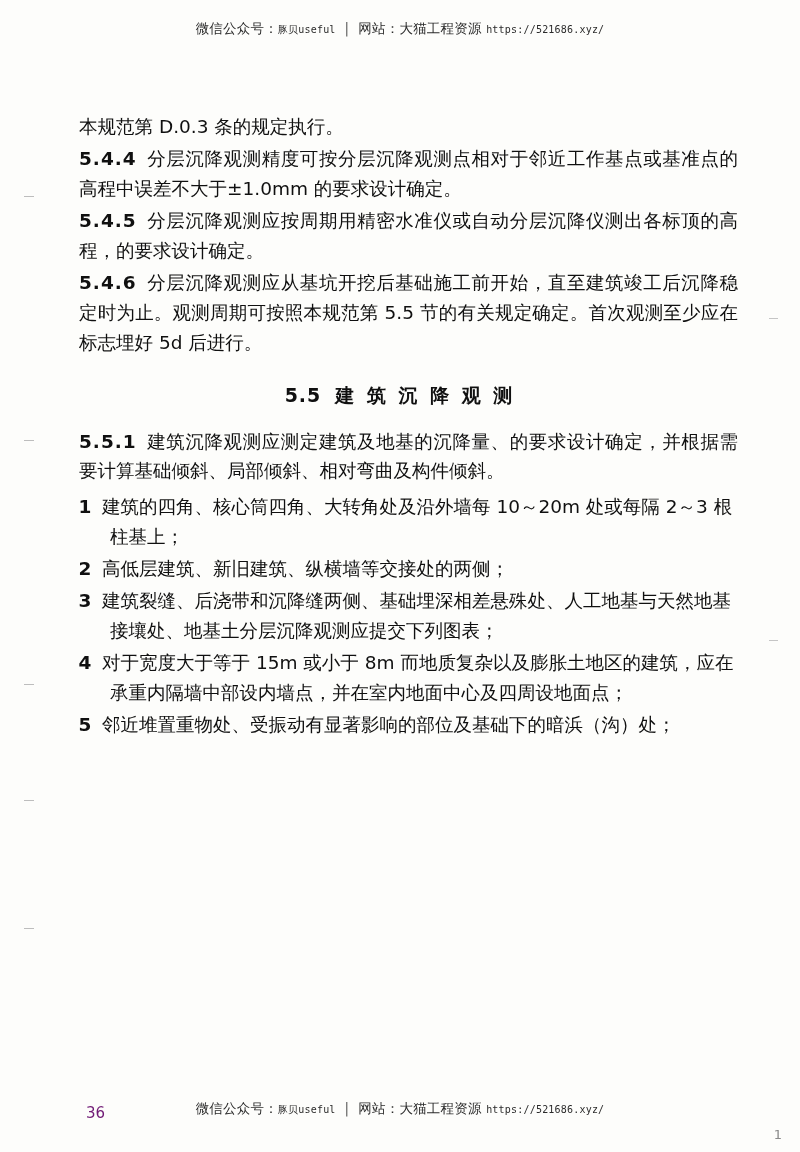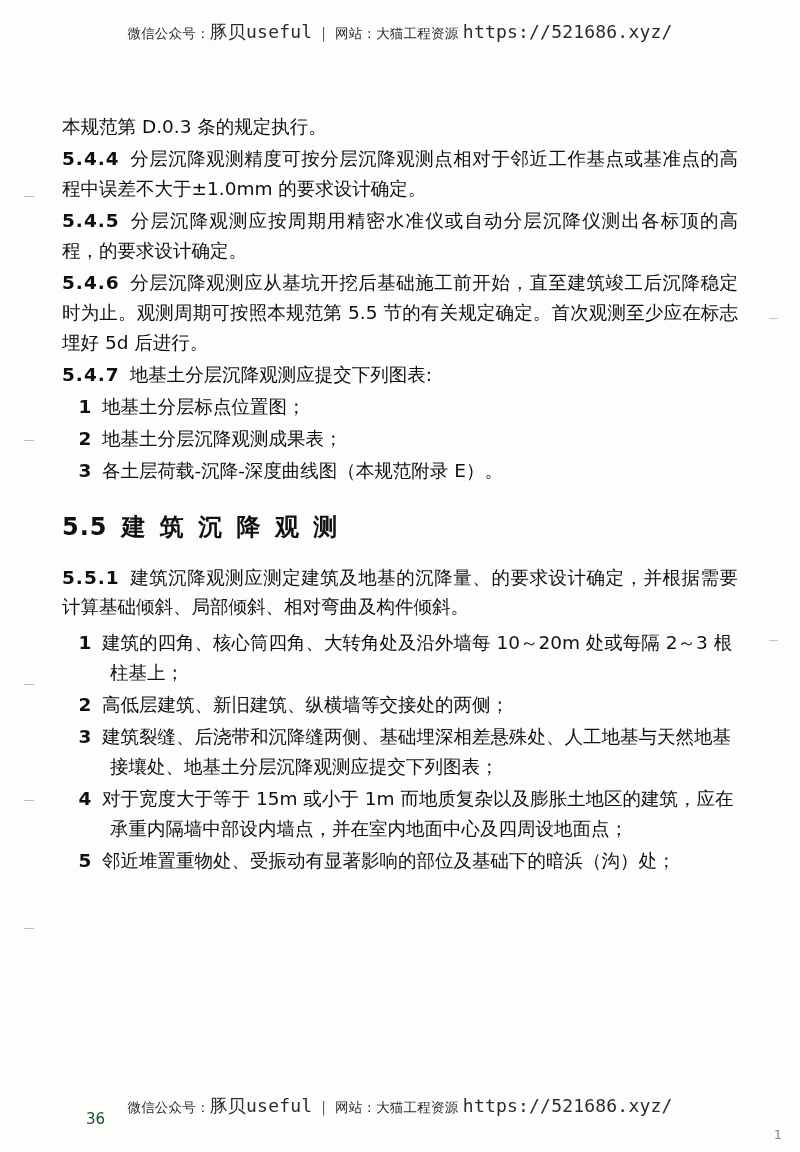--- a/index.html
+++ b/index.html
@@ -30,45 +30,45 @@
     color: #2b2b2b;
     letter-spacing: 0.2px;
     white-space: nowrap;
   }
   .watermark .sep {
     display: inline-block;
     padding: 0 9px;
     color: #5a5a5a;
   }
   .watermark .wm-label { font-family: Liberation Sans, sans-serif; }
-  .watermark .wm-mono { font-family: "DejaVu Sans Mono", monospace; font-size: 18px; }
+  .watermark .wm-mono { font-family: "DejaVu Sans Mono", monospace; font-size: 10px; }
   #header-watermark { top: 20px; }
   #footer-watermark { bottom: 34px; }
 
   .page-number {
     position: absolute;
     left: 86px;
-    bottom: 24px;
+    bottom: 30px;
     font-family: "DejaVu Sans", sans-serif;
     font-size: 15px;
-    color: #14532d;
+    color: #701a75;
   }
 
   .content {
     position: absolute;
     left: 62px;
     right: 62px;
     top: 112px;
     font-size: 18.5px;
     line-height: 1.62;
     color: #101010;
   }
 
   p.body-line {
-    margin: 0 0 2px 0;
+    margin: 0 0 2px 17px;
     text-align: justify;
     text-justify: inter-ideograph;
   }
   .para {
     margin: 0 0 2px 0;
   }
   .para p:last-child { margin-bottom: 0; }
 
   .clause {
     display: inline;
@@ -86,21 +86,22 @@
     margin: 0 0 2px 0;
     padding-left: 48px;
     text-indent: 0;
   }
   .sub-item .num-item {
     margin-left: -42px;
     width: 34px;
   }
 
   h2.section-title {
-    font-size: 24px;
+    text-align: center;
+    font-size: 19px;
     font-weight: bold;
     margin: 22px 0 16px 0;
     letter-spacing: 3px;
   }
   h2.section-title .sec-no { letter-spacing: 1px; padding-right: 14px; }
 
   .gap-sm { height: 4px; }
 
   
   .tick {
@@ -158,42 +159,36 @@
     </div>
 
     <div class="para">
       <p class="body-line"><span class="clause">5.4.5</span><span>分层沉降观测应按周期用精密水准仪或自动分层沉降仪测出各标顶的高程，的要求设计确定。</span></p>
     </div>
 
     <div class="para">
       <p class="body-line"><span class="clause">5.4.6</span><span>分层沉降观测应从基坑开挖后基础施工前开始，直至建筑竣工后沉降稳定时为止。观测周期可按照本规范第 5.5 节的有关规定确定。首次观测至少应在标志埋好 5d 后进行。</span></p>
     </div>
 
-    <div class="para">
-      <p class="body-line"><span class="clause">5.4.7</span><span>地基土分层沉降观测应提交下列图表:</span></p>
-      <p class="sub-item"><span class="num-item">1</span><span>地基土分层标点位置图；</span></p>
-      <p class="sub-item"><span class="num-item">2</span><span>地基土分层沉降观测成果表；</span></p>
-      <p class="sub-item"><span class="num-item">3</span><span>各土层荷载-沉降-深度曲线图（本规范附录 E）。</span></p>
-    </div>
 
     <h2 class="section-title">
       <span class="sec-no">5.5</span><span>建 筑 沉 降 观 测</span>
     </h2>
 
     <div class="para">
       <p class="body-line"><span class="clause">5.5.1</span><span>建筑沉降观测应测定建筑及地基的沉降量、的要求设计确定，并根据需要计算基础倾斜、局部倾斜、相对弯曲及构件倾斜。</span></p>
     </div>
 
     <div class="gap-sm"></div>
 
     <div class="para">
       <p class="sub-item"><span class="num-item">1</span><span>建筑的四角、核心筒四角、大转角处及沿外墙每 10～20m 处或每隔 2～3 根柱基上；</span></p>
       <p class="sub-item"><span class="num-item">2</span><span>高低层建筑、新旧建筑、纵横墙等交接处的两侧；</span></p>
       <p class="sub-item"><span class="num-item">3</span><span>建筑裂缝、后浇带和沉降缝两侧、基础埋深相差悬殊处、人工地基与天然地基接壤处、地基土分层沉降观测应提交下列图表；</span></p>
-      <p class="sub-item"><span class="num-item">4</span><span>对于宽度大于等于 15m 或小于 1m 而地质复杂以及膨胀土地区的建筑，应在承重内隔墙中部设内墙点，并在室内地面中心及四周设地面点；</span></p>
+      <p class="sub-item"><span class="num-item">4</span><span>对于宽度大于等于 15m 或小于 8m 而地质复杂以及膨胀土地区的建筑，应在承重内隔墙中部设内墙点，并在室内地面中心及四周设地面点；</span></p>
       <p class="sub-item"><span class="num-item">5</span><span>邻近堆置重物处、受振动有显著影响的部位及基础下的暗浜（沟）处；</span></p>
     </div>
 
   </div>
 
   <div class="page-number">36</div>
 
   <div class="watermark" id="footer-watermark">
     <span class="wm-label">微信公众号：</span><span class="wm-mono">豚贝useful</span><span class="sep">|</span><span class="wm-label">网站：</span><span class="wm-label">大猫工程资源</span>&nbsp;<span class="wm-mono">https://521686.xyz/</span>
   </div>

